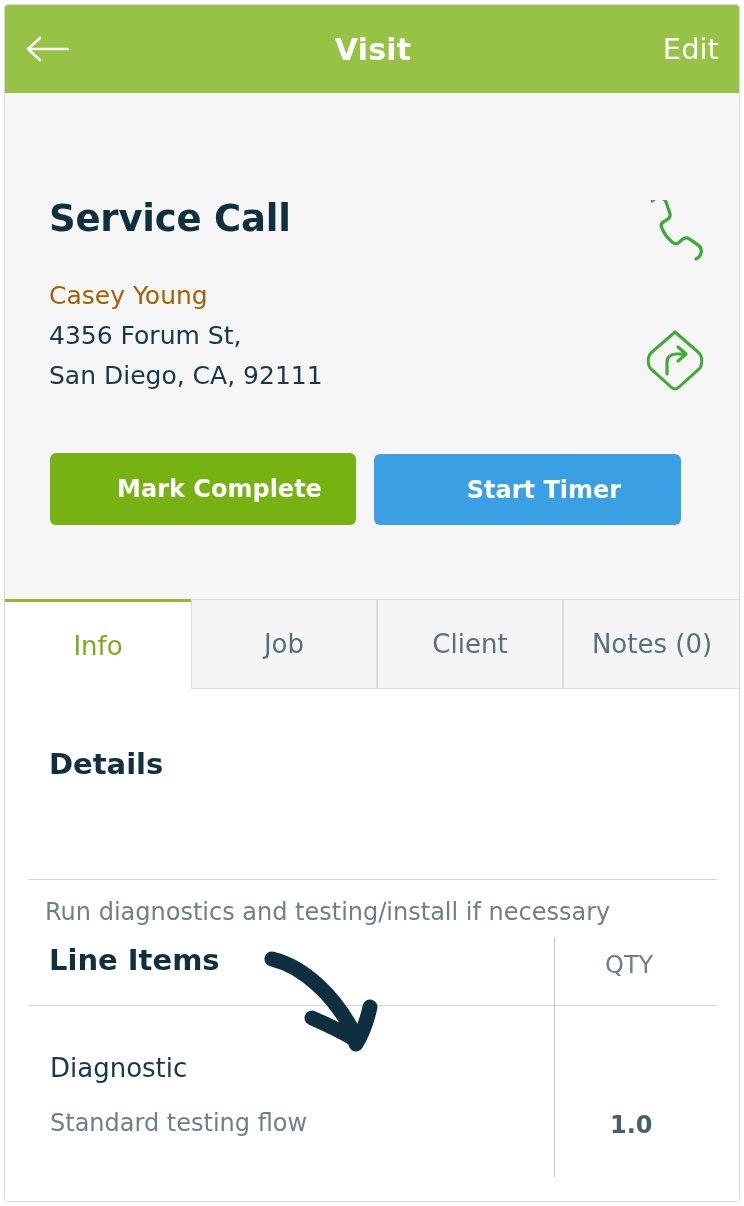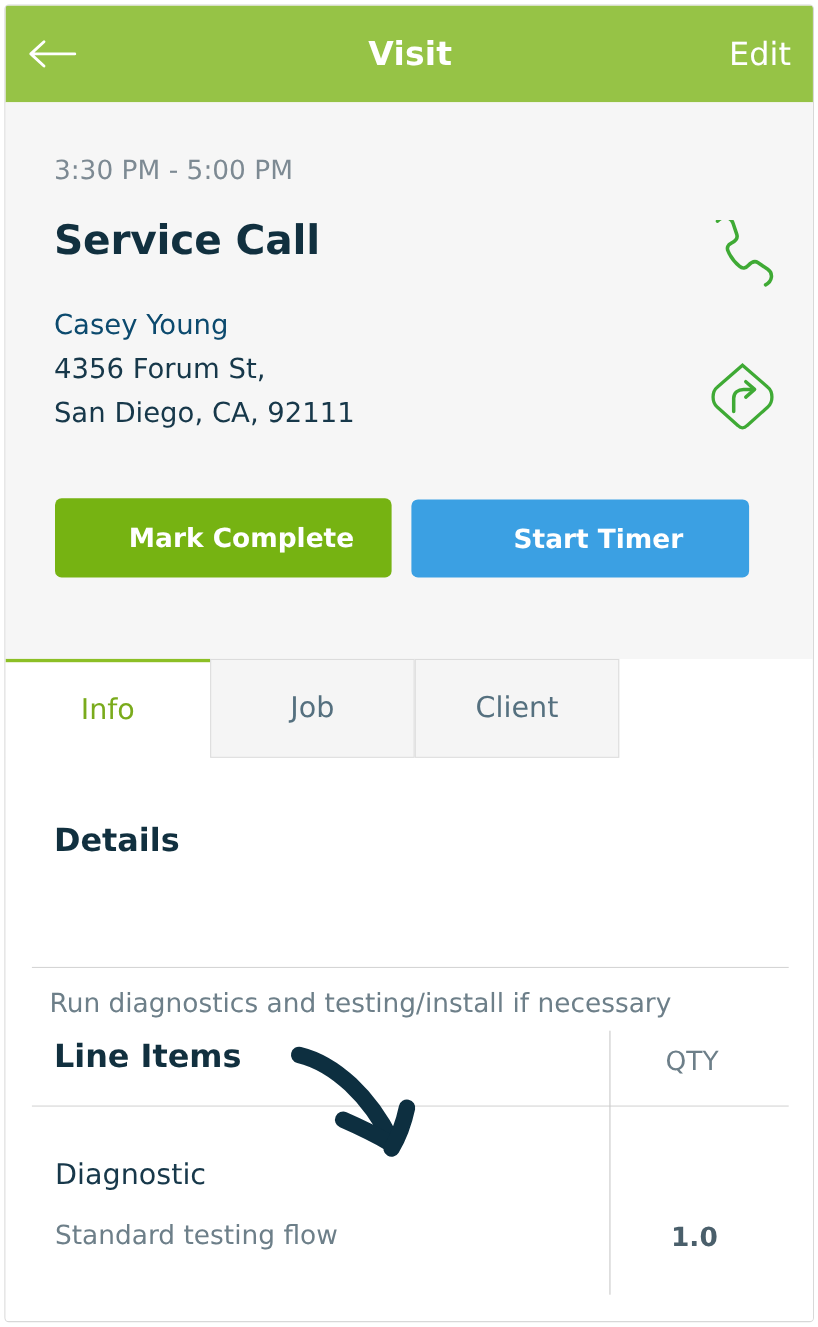--- a/index.html
+++ b/index.html
@@ -56,21 +56,21 @@
     position:absolute; left:44px; top:48px;
     font-size:24px; color:#7d8a93;
   }
   .visit-title {
     position:absolute; left:44px; top:104px;
     font-size:37px; font-weight:bold; color:#11303f;
     letter-spacing:-.2px;
   }
   .contact-name {
     position:absolute; left:44px; top:188px;
-    font-size:25px; color:#0c4a6e;
+    font-size:25px; color:#a16207;
   }
   .addr1 {
     position:absolute; left:44px; top:228px;
     font-size:25px; color:#17384a;
   }
   .addr2 {
     position:absolute; left:44px; top:268px;
     font-size:25px; color:#17384a;
   }
   .phone-icon-wrap {
@@ -186,21 +186,20 @@
       <svg width="46" height="30" viewBox="0 0 46 30">
         <path d="M44 15 H4 M16 4 L4 15 L16 26" fill="none" stroke="#ffffff" stroke-width="2.6" stroke-linecap="round" stroke-linejoin="round"></path>
       </svg>
     </div>
     <div class="appbar-title">Visit</div>
     <div class="edit-btn">Edit</div>
   </div>
 
   <div class="summary">
 
-    <div class="time-range">3:30 PM - 5:00 PM</div>
     <div class="visit-title">Service Call</div>
     <div class="contact-name">Casey Young</div>
     <div class="addr1">4356 Forum St,</div>
     <div class="addr2">San Diego, CA, 92111</div>
 
     <div class="phone-icon-wrap">
       <svg width="72" height="62" viewBox="0 0 72 62">
         <g transform="rotate(8 36 31)">
           <path d="M13 11 C17 5, 25 5, 28 11 L33 21 C35 25, 32 28, 29 30
                    C26 32, 25 35, 27 38 C30 43, 35 48, 40 51
@@ -220,20 +219,21 @@
     </div>
 
     <button class="btn btn-complete">Mark Complete</button>
     <button class="btn btn-timer">Start Timer</button>
   </div>
 
   <div class="tabbar">
     <div class="tab tab-active" style="left:0px; width:186px;">Info</div>
     <div class="tab tab-inactive" style="left:186px; width:186px;">Job</div>
     <div class="tab tab-inactive" style="left:372px; width:186px;">Client</div>
+    <div class="tab tab-inactive" style="left:558px; width:178px;">Notes (0)</div>
   </div>
 
   <div class="body-area">
     <div class="details-head">Details</div>
     <div class="hr-top"></div>
     <div class="desc">Run diagnostics and testing/install if necessary</div>
 
     <div class="lineitems-head">Line Items</div>
     <div class="qty-head">QTY</div>
     <div class="hr-mid"></div>

